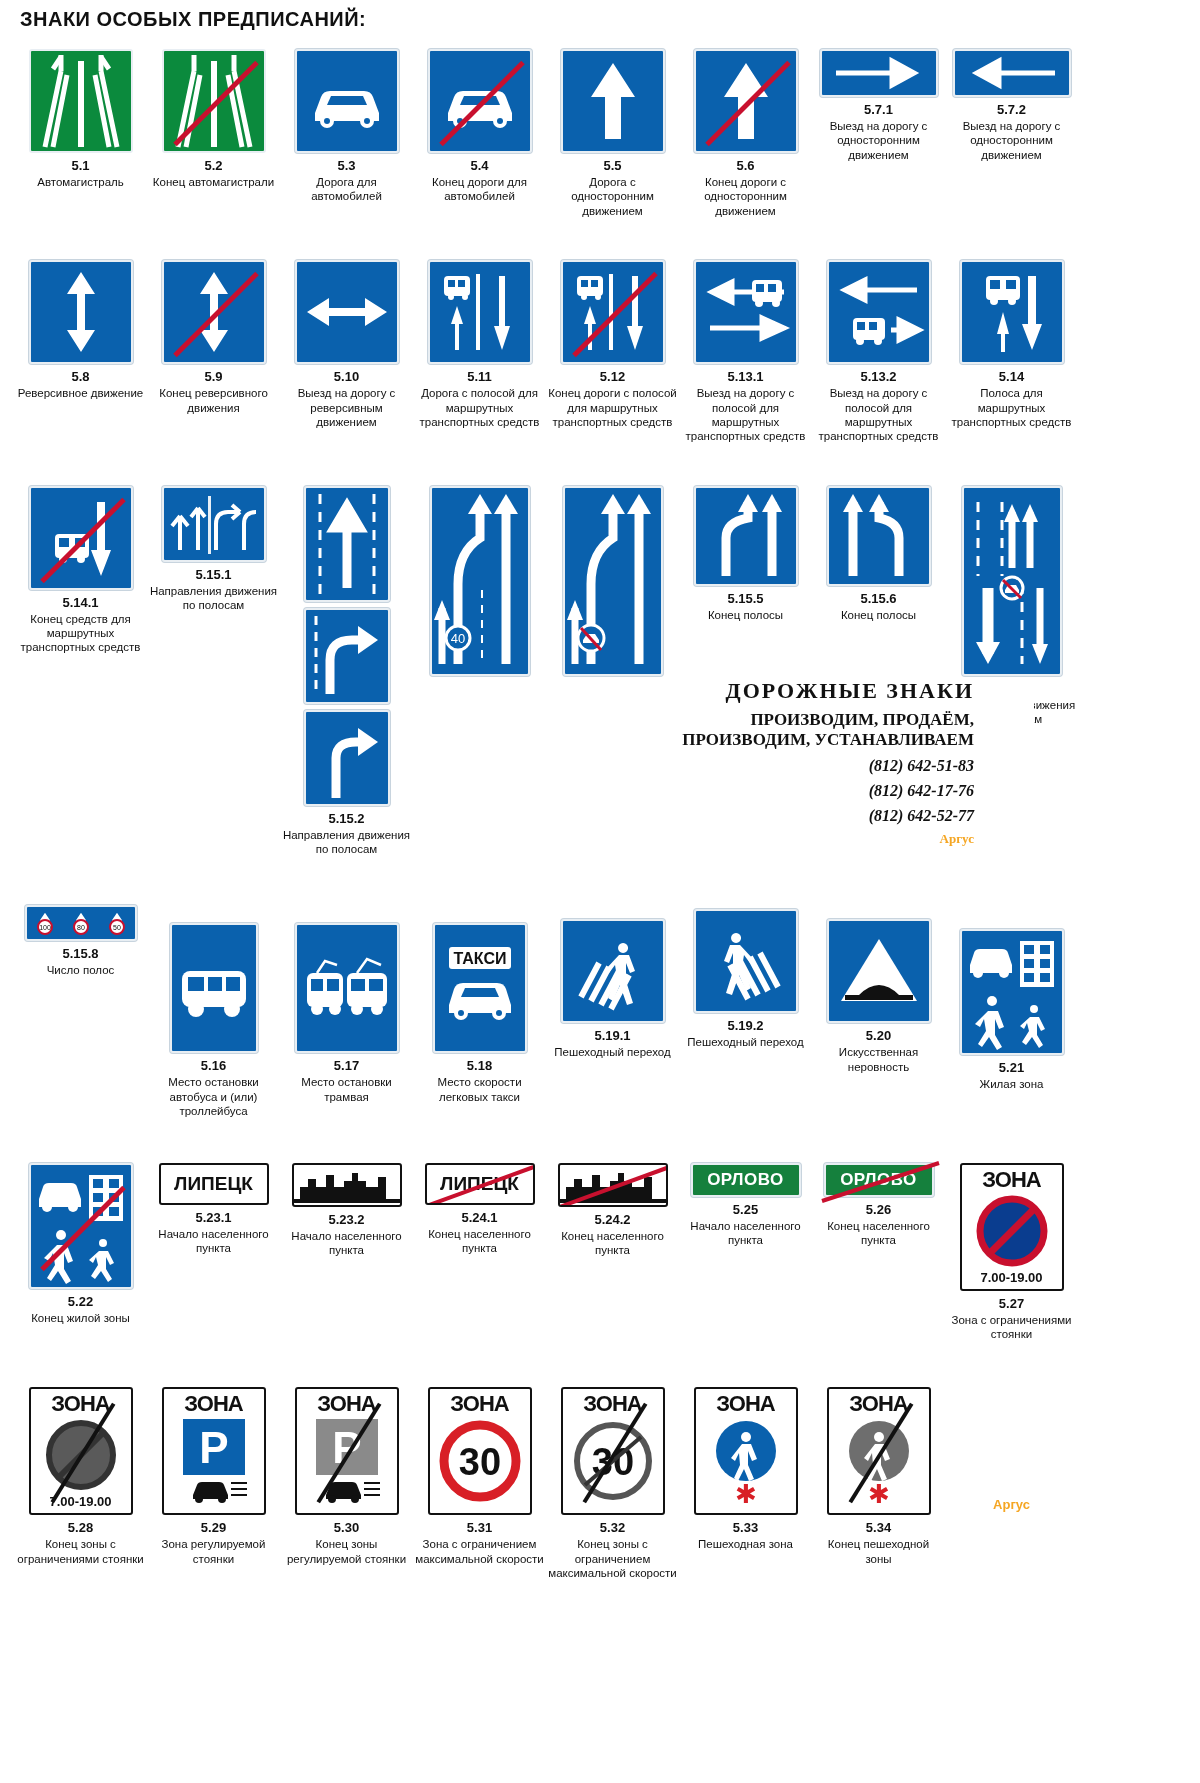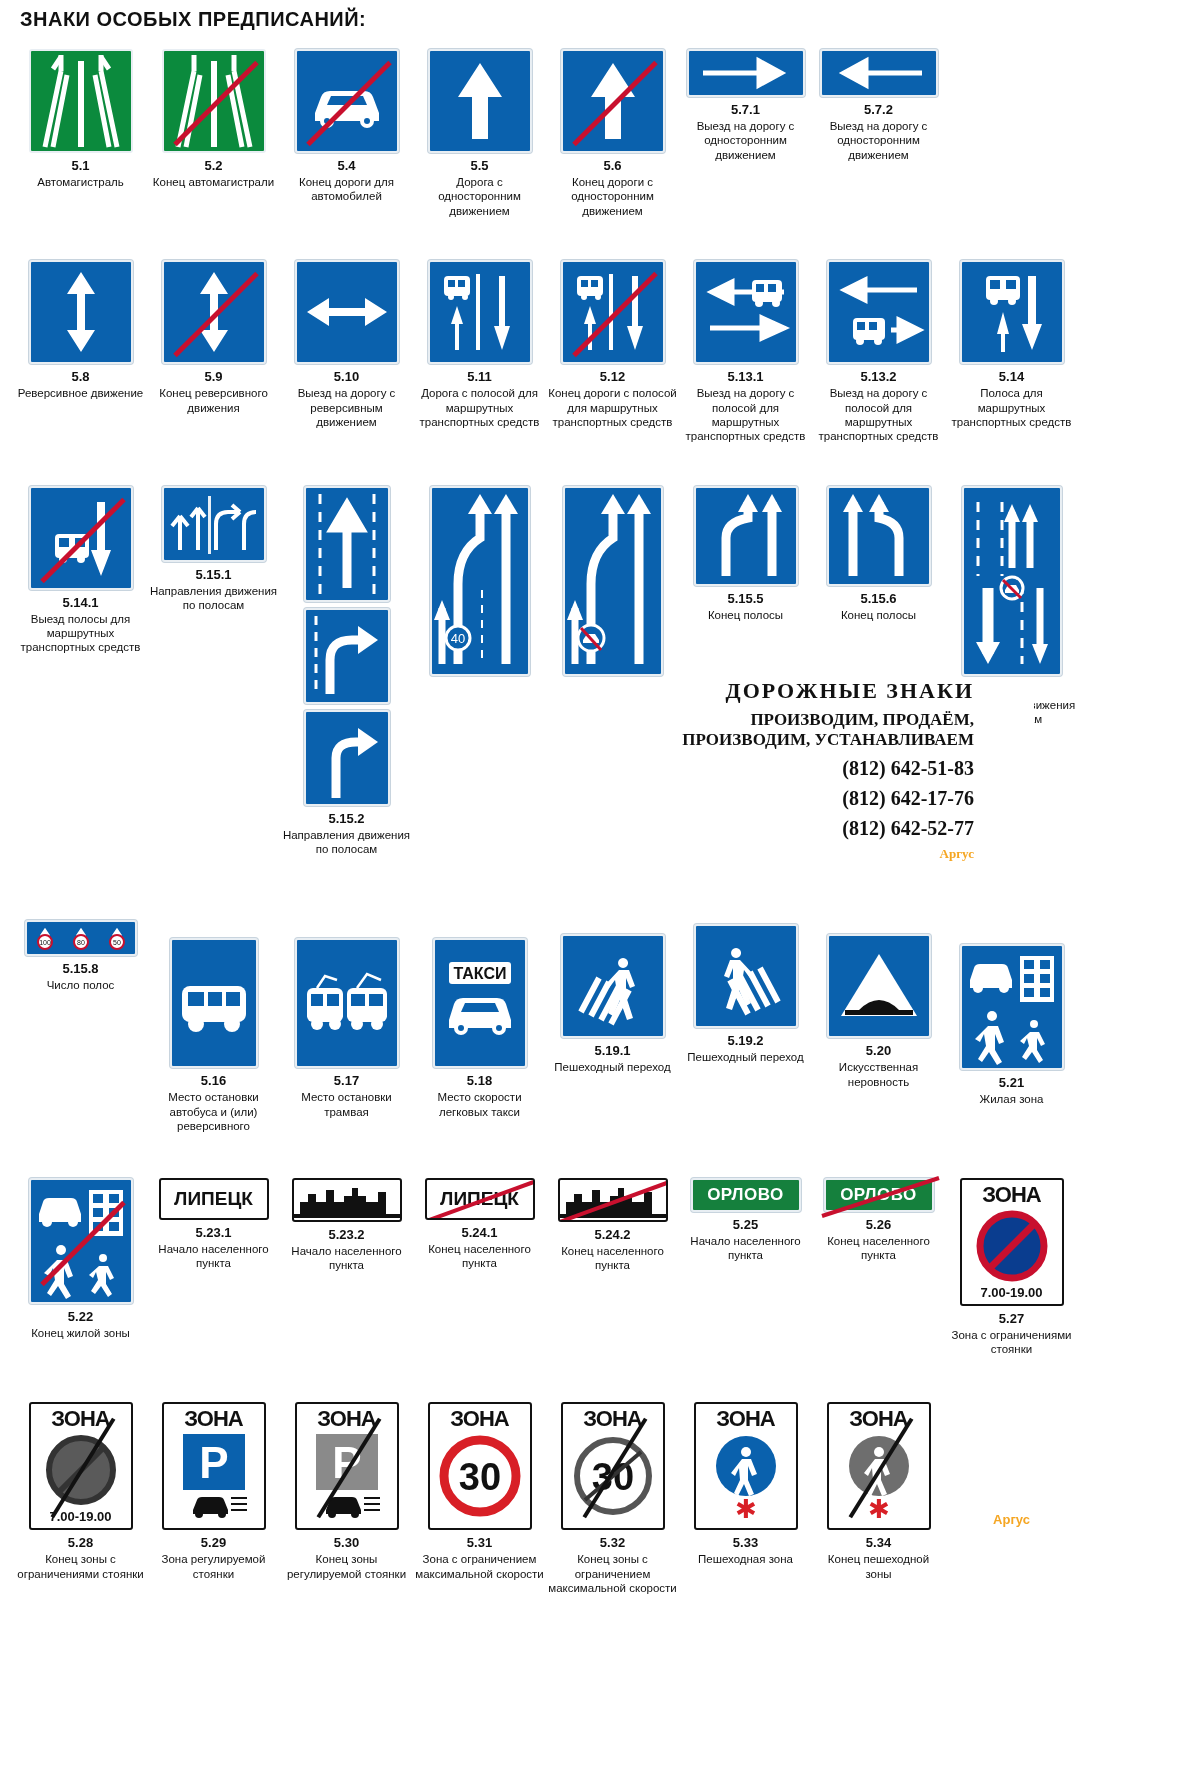--- a/index.html
+++ b/index.html
@@ -73,21 +73,21 @@
     position: absolute; left: -6%; top: 50%; width: 116%; height: 4px;
     background: #111; transform: rotate(-45deg); transform-origin: center;
   }
   svg { display: block; }
   .ad {
     width: 300px; text-align: right; font-family: "Liberation Serif", serif;
   }
   .ad .t1 { font-size: 22px; font-weight: bold; letter-spacing: 2px; }
   .ad .t2 { font-size: 17px; font-weight: bold; margin-top: 6px; }
   .ad .t3 { font-size: 17px; font-weight: bold; }
-  .ad .ph { font-size: 20px; font-weight: bold; margin-top: 7px; }
+  .ad .ph { font-size: 16px; font-weight: bold; margin-top: 7px; font-style: italic; }
   .logo { color: #f5a623; font-weight: bold; font-size: 13px; margin-top: 6px;}
 </style>
 </head>
 <body>
 
 <div class="page">
 
   <div class="page-title">ЗНАКИ ОСОБЫХ ПРЕДПИСАНИЙ:</div>
 
   <div class="row">
@@ -111,20 +111,34 @@
           <path d="M14 96 L30 20 M30 20 L30 4 M22 96 L36 24" stroke="#fff" stroke-width="5" fill="none"></path>
           <path d="M86 96 L70 20 M70 20 L70 4 M78 96 L64 24" stroke="#fff" stroke-width="5" fill="none"></path>
           <rect x="47" y="10" width="6" height="86" fill="#fff"></rect>
         </svg>
         <div class="strike"></div>
       </div>
       <div class="cap-code">5.2</div>
       <div class="cap-text">Конец автомагистрали</div>
     </div>
 
+    <div class="cell">
+      <div class="blue-sq sign">
+        <svg width="100" height="100" viewBox="0 0 100 100">
+          <path d="M18 62 L24 46 Q26 40 33 40 L67 40 Q74 40 76 46 L82 62 L82 70 L18 70 Z" fill="#fff"></path>
+          <circle cx="30" cy="70" r="7" fill="#fff"></circle>
+            <circle cx="70" cy="70" r="7" fill="#fff"></circle>
+          <circle cx="30" cy="70" r="3" fill="#0a61ad"></circle>
+            <circle cx="70" cy="70" r="3" fill="#0a61ad"></circle>
+          <path d="M30 54 L34 45 L66 45 L70 54 Z" fill="#0a61ad"></path>
+        </svg>
+      </div>
+      <div class="cap-code">5.3</div>
+      <div class="cap-text">Дорога для автомобилей</div>
+    </div>
 
     <div class="cell">
       <div class="blue-sq sign">
         <svg width="100" height="100" viewBox="0 0 100 100">
           <path d="M18 62 L24 46 Q26 40 33 40 L67 40 Q74 40 76 46 L82 62 L82 70 L18 70 Z" fill="#fff"></path>
           <circle cx="30" cy="70" r="7" fill="#fff"></circle>
             <circle cx="70" cy="70" r="7" fill="#fff"></circle>
           <circle cx="30" cy="70" r="3" fill="#0a61ad"></circle>
             <circle cx="70" cy="70" r="3" fill="#0a61ad"></circle>
           <path d="M30 54 L34 45 L66 45 L70 54 Z" fill="#0a61ad"></path>
@@ -302,21 +316,21 @@
           <rect x="24" y="46" width="34" height="24" rx="4" fill="#fff"></rect>
           <rect x="28" y="50" width="10" height="9" fill="#0a61ad"></rect>
           <rect x="44" y="50" width="10" height="9" fill="#0a61ad"></rect>
           <circle cx="32" cy="71" r="4" fill="#fff"></circle>
             <circle cx="50" cy="71" r="4" fill="#fff"></circle>
           <path d="M70 88 L60 62 L66 62 L66 14 L74 14 L74 62 L80 62 Z" fill="#fff"></path>
         </svg>
         <div class="strike"></div>
       </div>
       <div class="cap-code">5.14.1</div>
-      <div class="cap-text">Выезд полосы для маршрутных транспортных средств</div>
+      <div class="cap-text">Конец средств для маршрутных транспортных средств</div>
     </div>
 
     <div class="cell">
       <div class="blue-sq sign" style="height:76px">
         <svg width="100" height="72" viewBox="0 0 100 72">
           <path d="M16 62 L16 28 M16 28 L8 38 M16 28 L24 38" stroke="#fff" stroke-width="4" fill="none"></path>
           <path d="M34 62 L34 20 M34 20 L27 29 M34 20 L41 29" stroke="#fff" stroke-width="4" fill="none"></path>
           <path d="M52 62 L52 36 Q52 24 64 24 L76 24 M76 24 L68 17 M76 24 L68 31" stroke="#fff" stroke-width="4" fill="none"></path>
           <path d="M80 62 L80 36 Q80 24 92 24" stroke="#fff" stroke-width="4" fill="none"></path>
           <rect x="44" y="8" width="3" height="58" fill="#fff" opacity=".9"></rect>
@@ -476,21 +490,21 @@
         <svg width="84" height="126" viewBox="0 0 84 126">
           <rect x="10" y="46" width="64" height="36" rx="8" fill="#fff"></rect>
           <rect x="16" y="52" width="16" height="14" fill="#0a61ad"></rect>
           <rect x="36" y="52" width="14" height="14" fill="#0a61ad"></rect>
           <rect x="54" y="52" width="14" height="14" fill="#0a61ad"></rect>
           <circle cx="24" cy="84" r="8" fill="#fff"></circle>
             <circle cx="60" cy="84" r="8" fill="#fff"></circle>
         </svg>
       </div>
       <div class="cap-code">5.16</div>
-      <div class="cap-text">Место остановки автобуса и (или) реверсивного</div>
+      <div class="cap-text">Место остановки автобуса и (или) троллейбуса</div>
     </div>
 
     <div class="cell" style="align-self:flex-start;margin-top:18px">
       <div class="blue-tall sign" style="width:104px;height:130px">
         <svg width="100" height="126" viewBox="0 0 100 126">
           <rect x="10" y="48" width="36" height="34" rx="6" fill="#fff"></rect>
           <rect x="50" y="48" width="40" height="34" rx="6" fill="#fff"></rect>
           <rect x="14" y="54" width="12" height="12" fill="#0a61ad"></rect>
           <rect x="30" y="54" width="12" height="12" fill="#0a61ad"></rect>
           <rect x="54" y="54" width="14" height="12" fill="#0a61ad"></rect>

